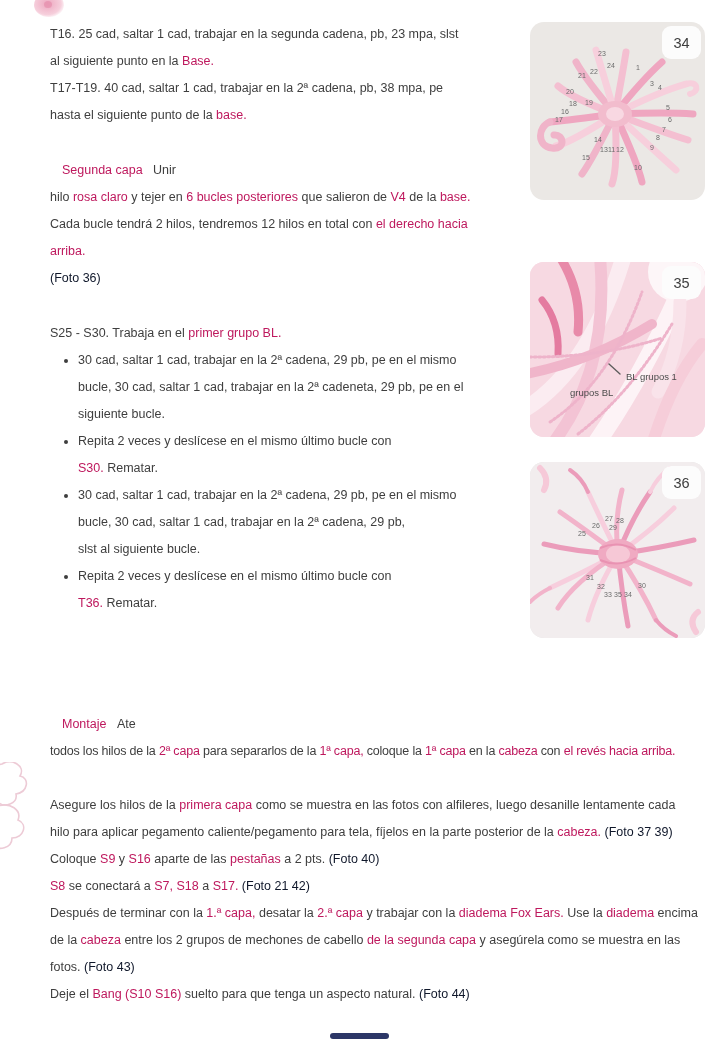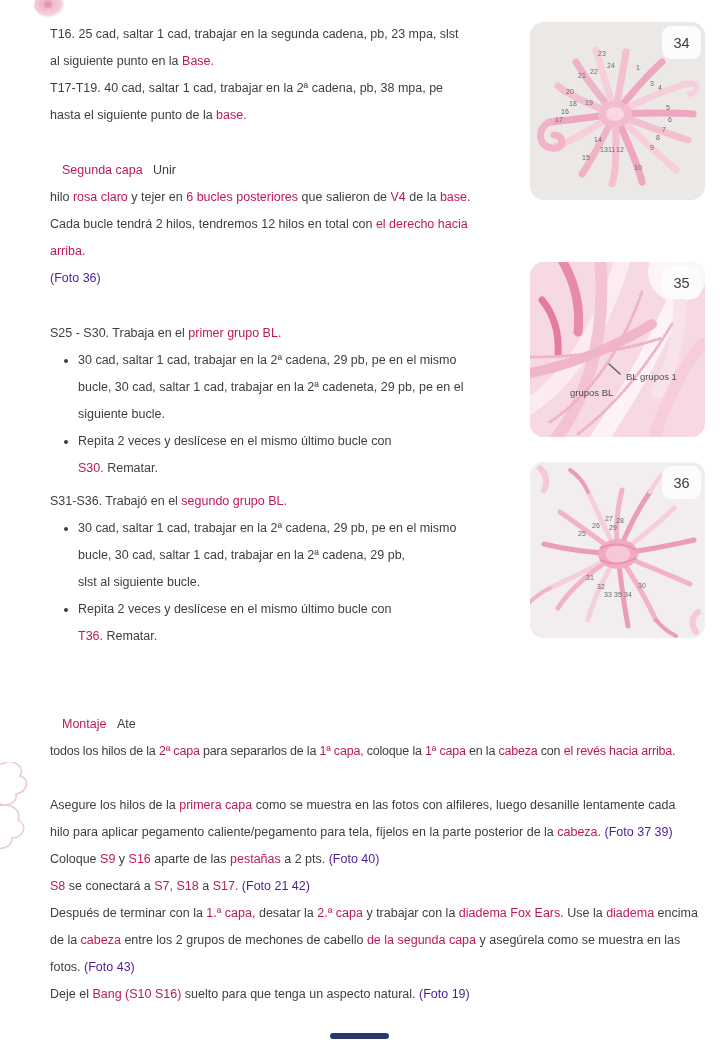--- a/index.html
+++ b/index.html
@@ -1,21 +1,21 @@
 <!DOCTYPE html>
 <html><head>
 <meta charset="utf-8">
 <style>
   html,body{margin:0;padding:0;background:#ffffff;}
   .page{position:relative;width:720px;height:1040px;background:#ffffff;overflow:hidden;
         font-family:"Liberation Sans",sans-serif;font-size:12.5px;line-height:27px;color:#3e3e3e;}
   
   .run-ink{color:#3e3e3e;}
   .run-pink{color:#be185d;}
-  .run-green{color:#4c1d95;}
+  .run-green{color:#0f172a;}
   .para{margin:0;white-space:pre-wrap;}
   .indent{padding-left:12px;}
   .mt-lg{margin-top:28px;}
   .mt-md{margin-top:27px;}
   .mt-sm{margin-top:6px;}
   .one-line{white-space:nowrap;letter-spacing:-0.2px;}
   .text-top{position:absolute;left:50px;top:21px;width:470px;}
   .text-bottom{position:absolute;left:50px;top:711px;width:672px;}
   ul.blist{margin:0;padding-left:28px;}
   ul.blist li{margin:0;white-space:pre-wrap;}
@@ -55,41 +55,40 @@
 arriba.</span></p>
       <p class="para"><span class="run-green">(Foto 36)</span></p>
       <p class="para mt-lg"><span class="run-ink">S25 - S30. Trabaja en el </span><span class="run-pink">primer grupo BL.</span></p>
       <ul class="blist">
         <li><span class="run-ink">30 cad, saltar 1 cad, trabajar en la 2ª cadena, 29 pb, pe en el mismo
 bucle, 30 cad, saltar 1 cad, trabajar en la 2ª cadeneta, 29 pb, pe en el
 siguiente bucle.</span></li>
         <li><span class="run-ink">Repita 2 veces y deslícese en el mismo último bucle con
 </span><span class="run-pink">S30.</span><span class="run-ink"> Rematar.</span></li>
       </ul>
-      <p class="para mt-sm"><span class="run-ink">S31-S36. Trabajó en el </span><span class="run-pink">segundo grupo BL.</span></p>
       <ul class="blist">
         <li><span class="run-ink">30 cad, saltar 1 cad, trabajar en la 2ª cadena, 29 pb, pe en el mismo
 bucle, 30 cad, saltar 1 cad, trabajar en la 2ª cadena, 29 pb,
 slst al siguiente bucle.</span></li>
         <li><span class="run-ink">Repita 2 veces y deslícese en el mismo último bucle con
 </span><span class="run-pink">T36.</span><span class="run-ink"> Rematar.</span></li>
       </ul>
     </div>
 
   <div class="text-bottom">
       <p class="para indent"><span class="run-pink">Montaje</span><span class="run-ink">&nbsp;&nbsp;&nbsp;Ate</span></p>
       <p class="para one-line"><span class="run-ink">todos los hilos de la </span><span class="run-pink">2ª capa</span><span class="run-ink"> para separarlos de la </span><span class="run-pink">1ª capa,</span><span class="run-ink"> coloque la </span><span class="run-pink">1ª capa</span><span class="run-ink"> en la </span><span class="run-pink">cabeza</span><span class="run-ink"> con </span><span class="run-pink">el revés hacia arriba.</span></p>
       <p class="para mt-md"><span class="run-ink">Asegure los hilos de la </span><span class="run-pink">primera capa</span><span class="run-ink"> como se muestra en las fotos con alfileres, luego desanille lentamente cada
 hilo para aplicar pegamento caliente/pegamento para tela, fíjelos en la parte posterior de la </span><span class="run-pink">cabeza.</span><span class="run-ink"> </span><span class="run-green">(Foto 37 39)</span></p>
       <p class="para"><span class="run-ink">Coloque </span><span class="run-pink">S9</span><span class="run-ink"> y </span><span class="run-pink">S16</span><span class="run-ink"> aparte de las </span><span class="run-pink">pestañas</span><span class="run-ink"> a 2 pts. </span><span class="run-green">(Foto 40)</span></p>
       <p class="para"><span class="run-pink">S8</span><span class="run-ink"> se conectará a </span><span class="run-pink">S7, S18</span><span class="run-ink"> a </span><span class="run-pink">S17.</span><span class="run-ink"> </span><span class="run-green">(Foto 21 42)</span></p>
       <p class="para"><span class="run-ink">Después de terminar con la </span><span class="run-pink">1.ª capa,</span><span class="run-ink"> desatar la </span><span class="run-pink">2.ª capa</span><span class="run-ink"> y trabajar con la </span><span class="run-pink">diadema Fox Ears.</span><span class="run-ink"> Use la </span><span class="run-pink">diadema</span><span class="run-ink"> encima
 de la </span><span class="run-pink">cabeza</span><span class="run-ink"> entre los 2 grupos de mechones de cabello </span><span class="run-pink">de la segunda capa</span><span class="run-ink"> y asegúrela como se muestra en las
 fotos. </span><span class="run-green">(Foto 43)</span></p>
-      <p class="para"><span class="run-ink">Deje el </span><span class="run-pink">Bang (S10 S16)</span><span class="run-ink"> suelto para que tenga un aspecto natural. </span><span class="run-green">(Foto 19)</span></p>
+      <p class="para"><span class="run-ink">Deje el </span><span class="run-pink">Bang (S10 S16)</span><span class="run-ink"> suelto para que tenga un aspecto natural. </span><span class="run-green">(Foto 44)</span></p>
     </div>
 
   <div class="photo" id="photo34">
     <svg class="art" viewBox="0 0 175 178">
       <g fill="none" stroke-linecap="round">
         <path d="M85,92 Q92,55 96,30" stroke="#f4bfd1" stroke-width="7"></path>
         <path d="M85,92 Q112,58 132,40" stroke="#efa6c0" stroke-width="7"></path>
         <path d="M85,92 Q128,70 156,62" stroke="#f7cfdc" stroke-width="7"></path>
         <path d="M85,92 Q138,90 163,92" stroke="#efa6c0" stroke-width="7"></path>
         <path d="M85,92 Q138,112 158,118" stroke="#f4bfd1" stroke-width="7"></path>

